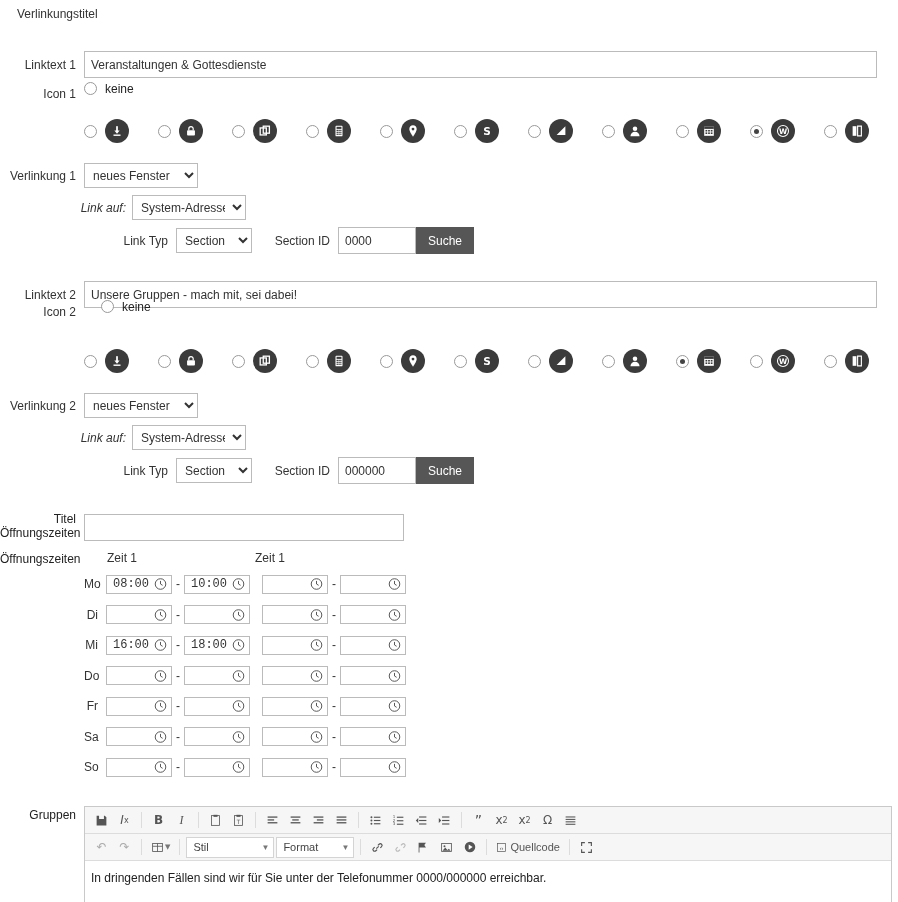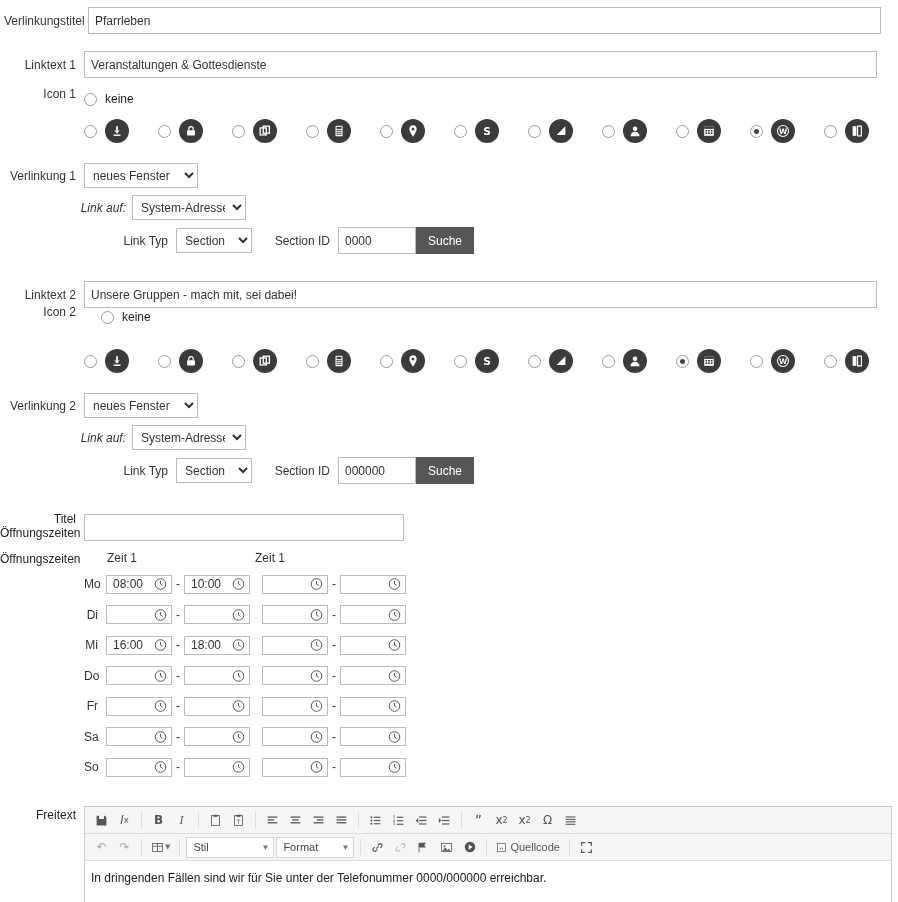--- a/index.html
+++ b/index.html
@@ -84,21 +84,21 @@
     display: flex;
     align-items: center;
     justify-content: center;
     font-size: 13px;
     line-height: 1;
     font-family: "DejaVu Sans", sans-serif;
   }
   .ic svg { display: block; }
 
   .keine-row {
-    display: flex; align-items: flex-end;
+    display: flex; align-items: flex-start;
     height: 24px;
   }
   .keine-row .rad { margin-right: 8px; }
 
   
   .sub-lbl {
     font-style: italic;
     font-size: 12px;
     color: #333;
     text-align: right;
@@ -119,20 +119,21 @@
   .oh-head { font-size: 12px; color: #333; }
   .timecell {
     position: relative;
     width: 66px;
     margin-right: 0;
   }
   .timecell input {
     width: 66px;
     height: 19px;
     padding-right: 12px;
+    font-family: Liberation Mono, monospace;
   }
   .clock {
     position: absolute;
     right: 5px; top: 50%;
     transform: translateY(-50%);
     width: 13px; height: 13px;
     pointer-events: none;
   }
   .dash { padding: 0 4px; color: #333; }
   .daylbl {
@@ -195,23 +196,22 @@
     font-size: 12px;
     color: #222;
     background: #fff;
   }
 </style>
 </head>
 <body>
 
 <div class="page">
 
-  <div class="row topfield" style="position:absolute; left:4px; top:2px;justify-content:flex-end;">
+  <div class="row topfield" style="position:absolute; left:17px; top:2px;justify-content:flex-end;">
     <div class="lbl lbl-w">Verlinkungstitel</div>
-    <input class="title-input" type="text" value="Pfarrleben" style="">
   </div>
 
   <div class="row" style="position:absolute; left:0; top:51px;">
     <div class="lbl lbl-w">Linktext 1</div>
     <input class="title-input" type="text" value="Veranstaltungen &amp; Gottesdienste" style="">
   </div>
 
   <div class="row" style="position:absolute; left:0; top:82px;">
     <div class="lbl lbl-w">Icon 1</div>
     <div class="keine-row">
@@ -728,21 +728,21 @@
             <path d="M8 4.2 V8 L10.6 9.6" fill="none" stroke="#555" stroke-width="1.2"></path>
           </svg></div>
         <span class="dash">-</span>
         <div class="timecell"><input type="text" style=""><svg class="clock" viewBox="0 0 16 16">
             <circle cx="8" cy="8" r="6.5" fill="none" stroke="#555" stroke-width="1.2"></circle>
             <path d="M8 4.2 V8 L10.6 9.6" fill="none" stroke="#555" stroke-width="1.2"></path>
           </svg></div>
       </div>
     </div>
 
-  <div style="position:absolute; left:0; top:808px; width:84px; text-align:right; padding-right:8px;">Freitext</div>
+  <div style="position:absolute; left:0; top:808px; width:84px; text-align:right; padding-right:8px;">Gruppen</div>
 
   <div class="editor" style="position:absolute; left:84px; top:806px;">
     <div class="etb">
       <div class="ebtn">
         <svg width="13" height="13" viewBox="0 0 16 16">
             <path fill="#555" d="M2 2h10l2 2v10H2V2zm3 0v4h6V2H5zm-1 7h8v5H4V9z"></path>
           </svg>
       </div>
       <div class="ebtn">
           <i>I</i>

